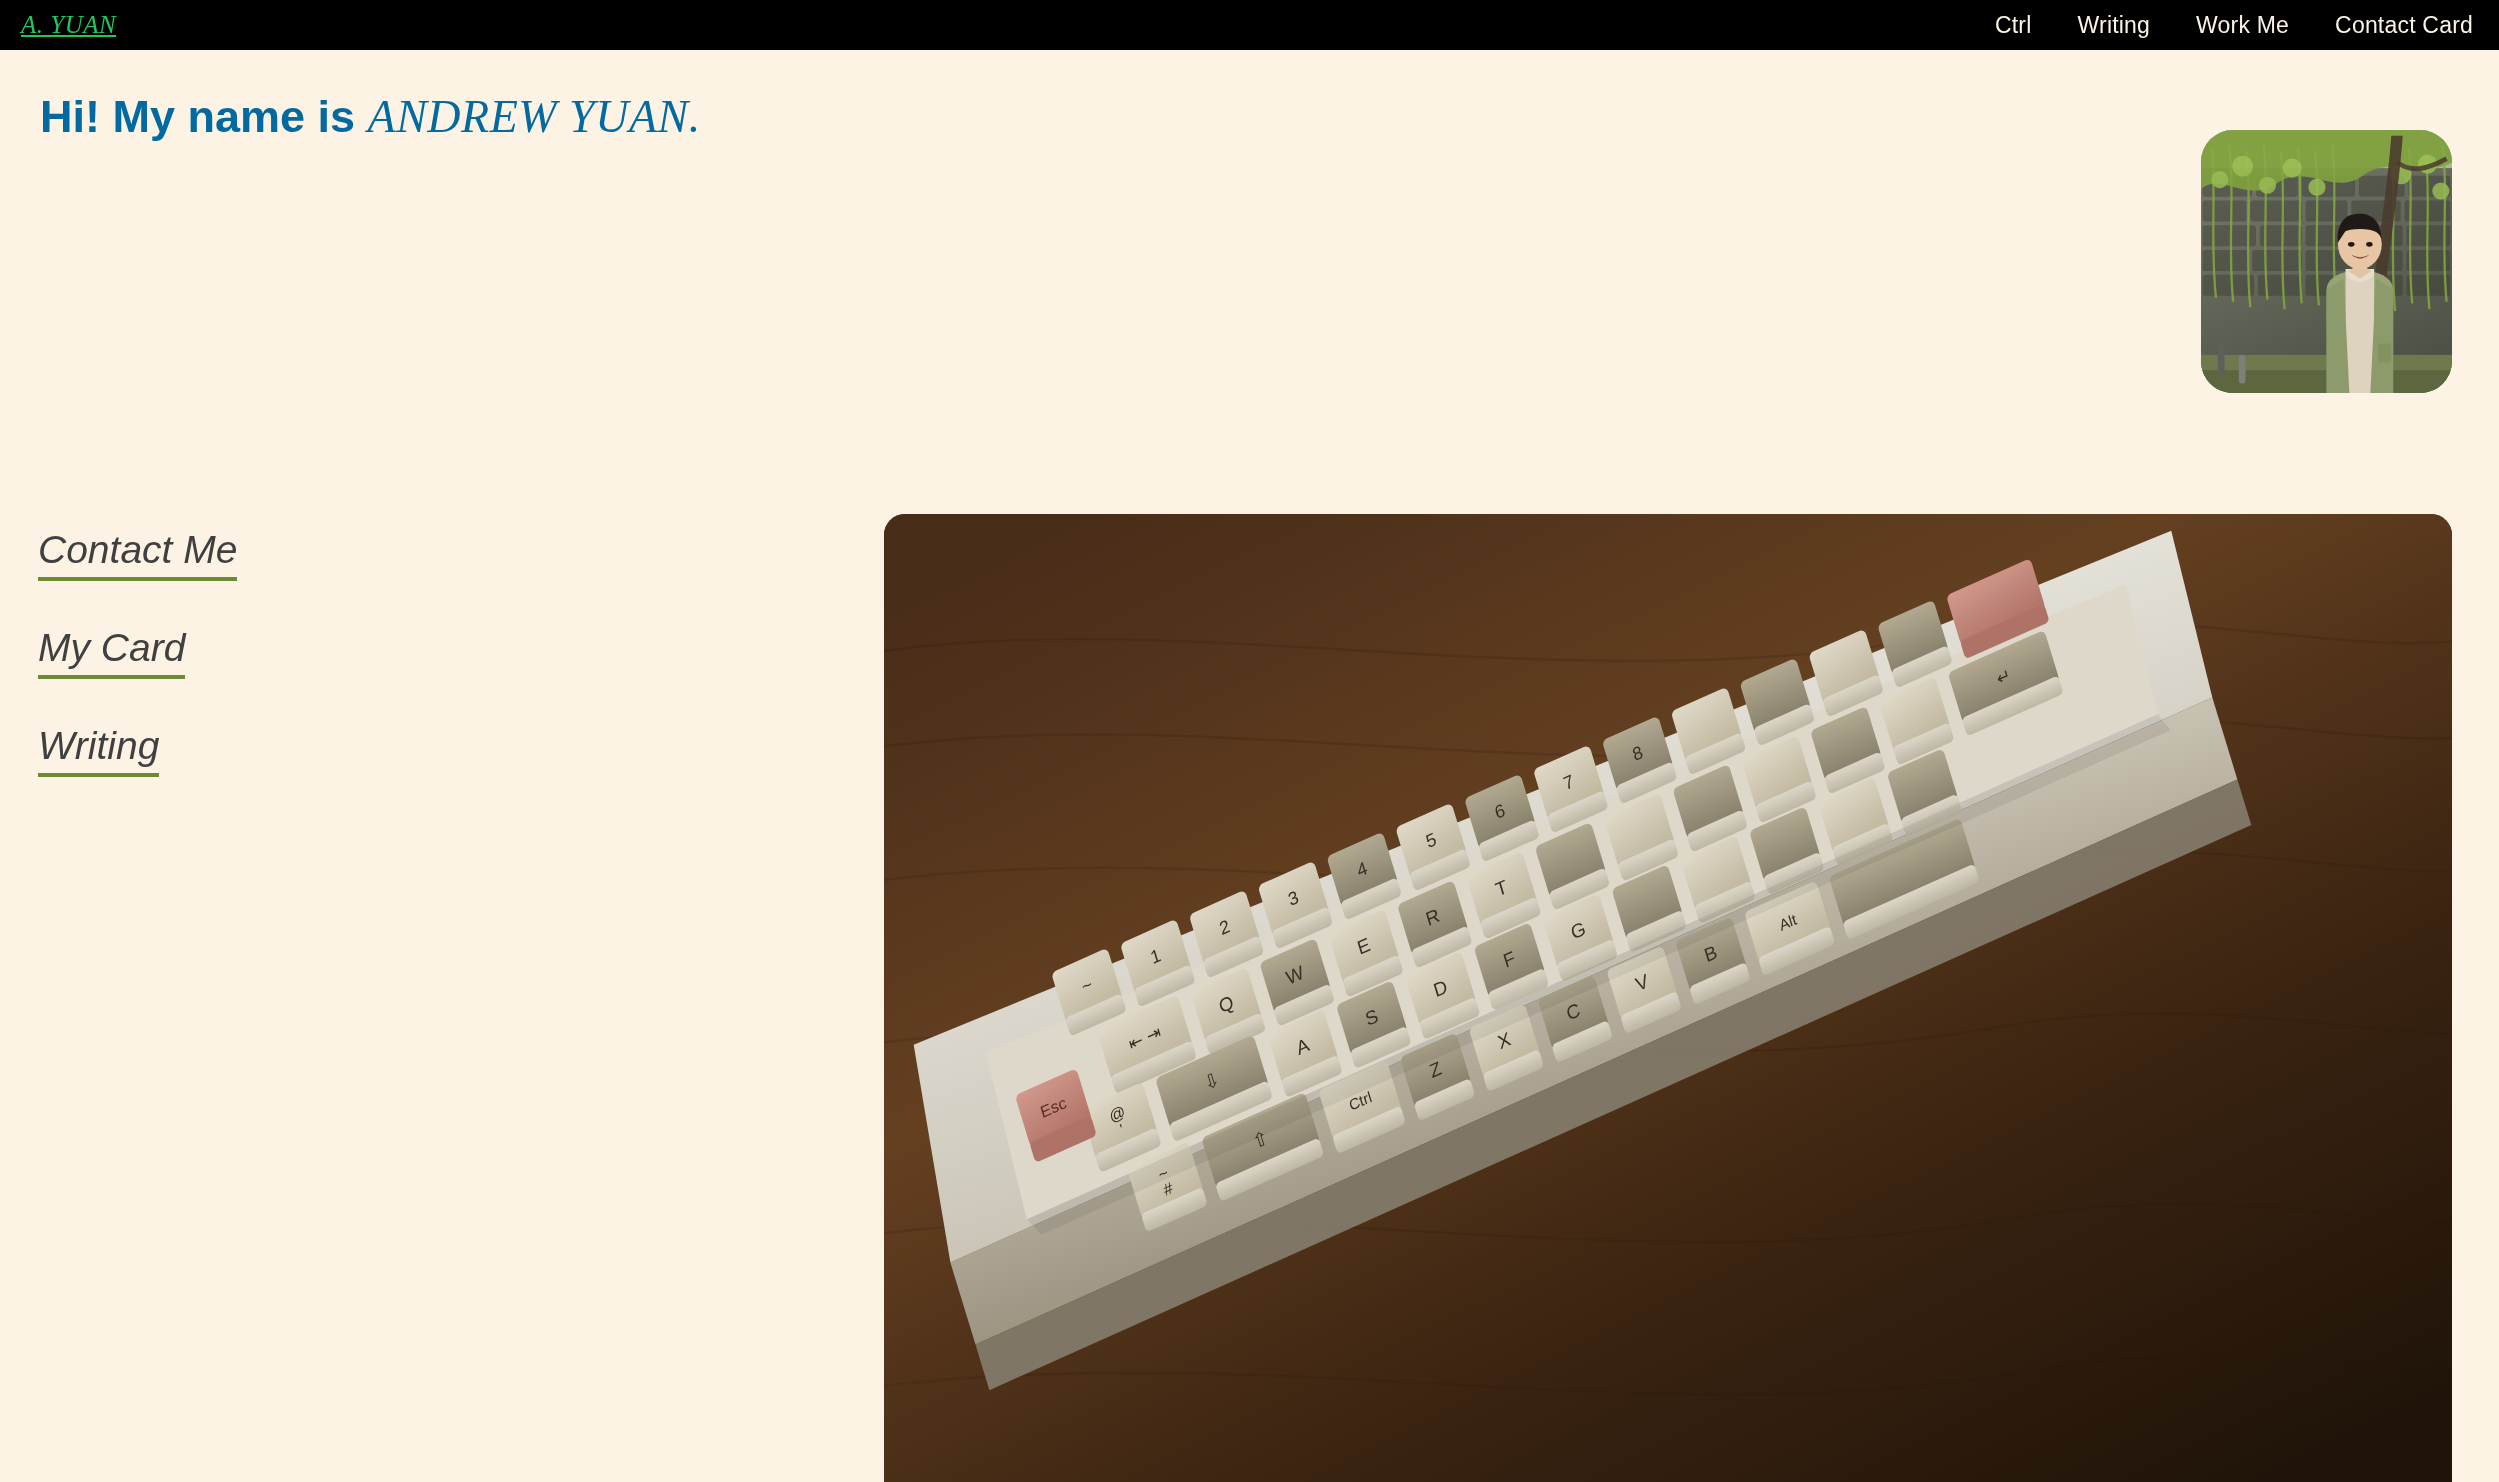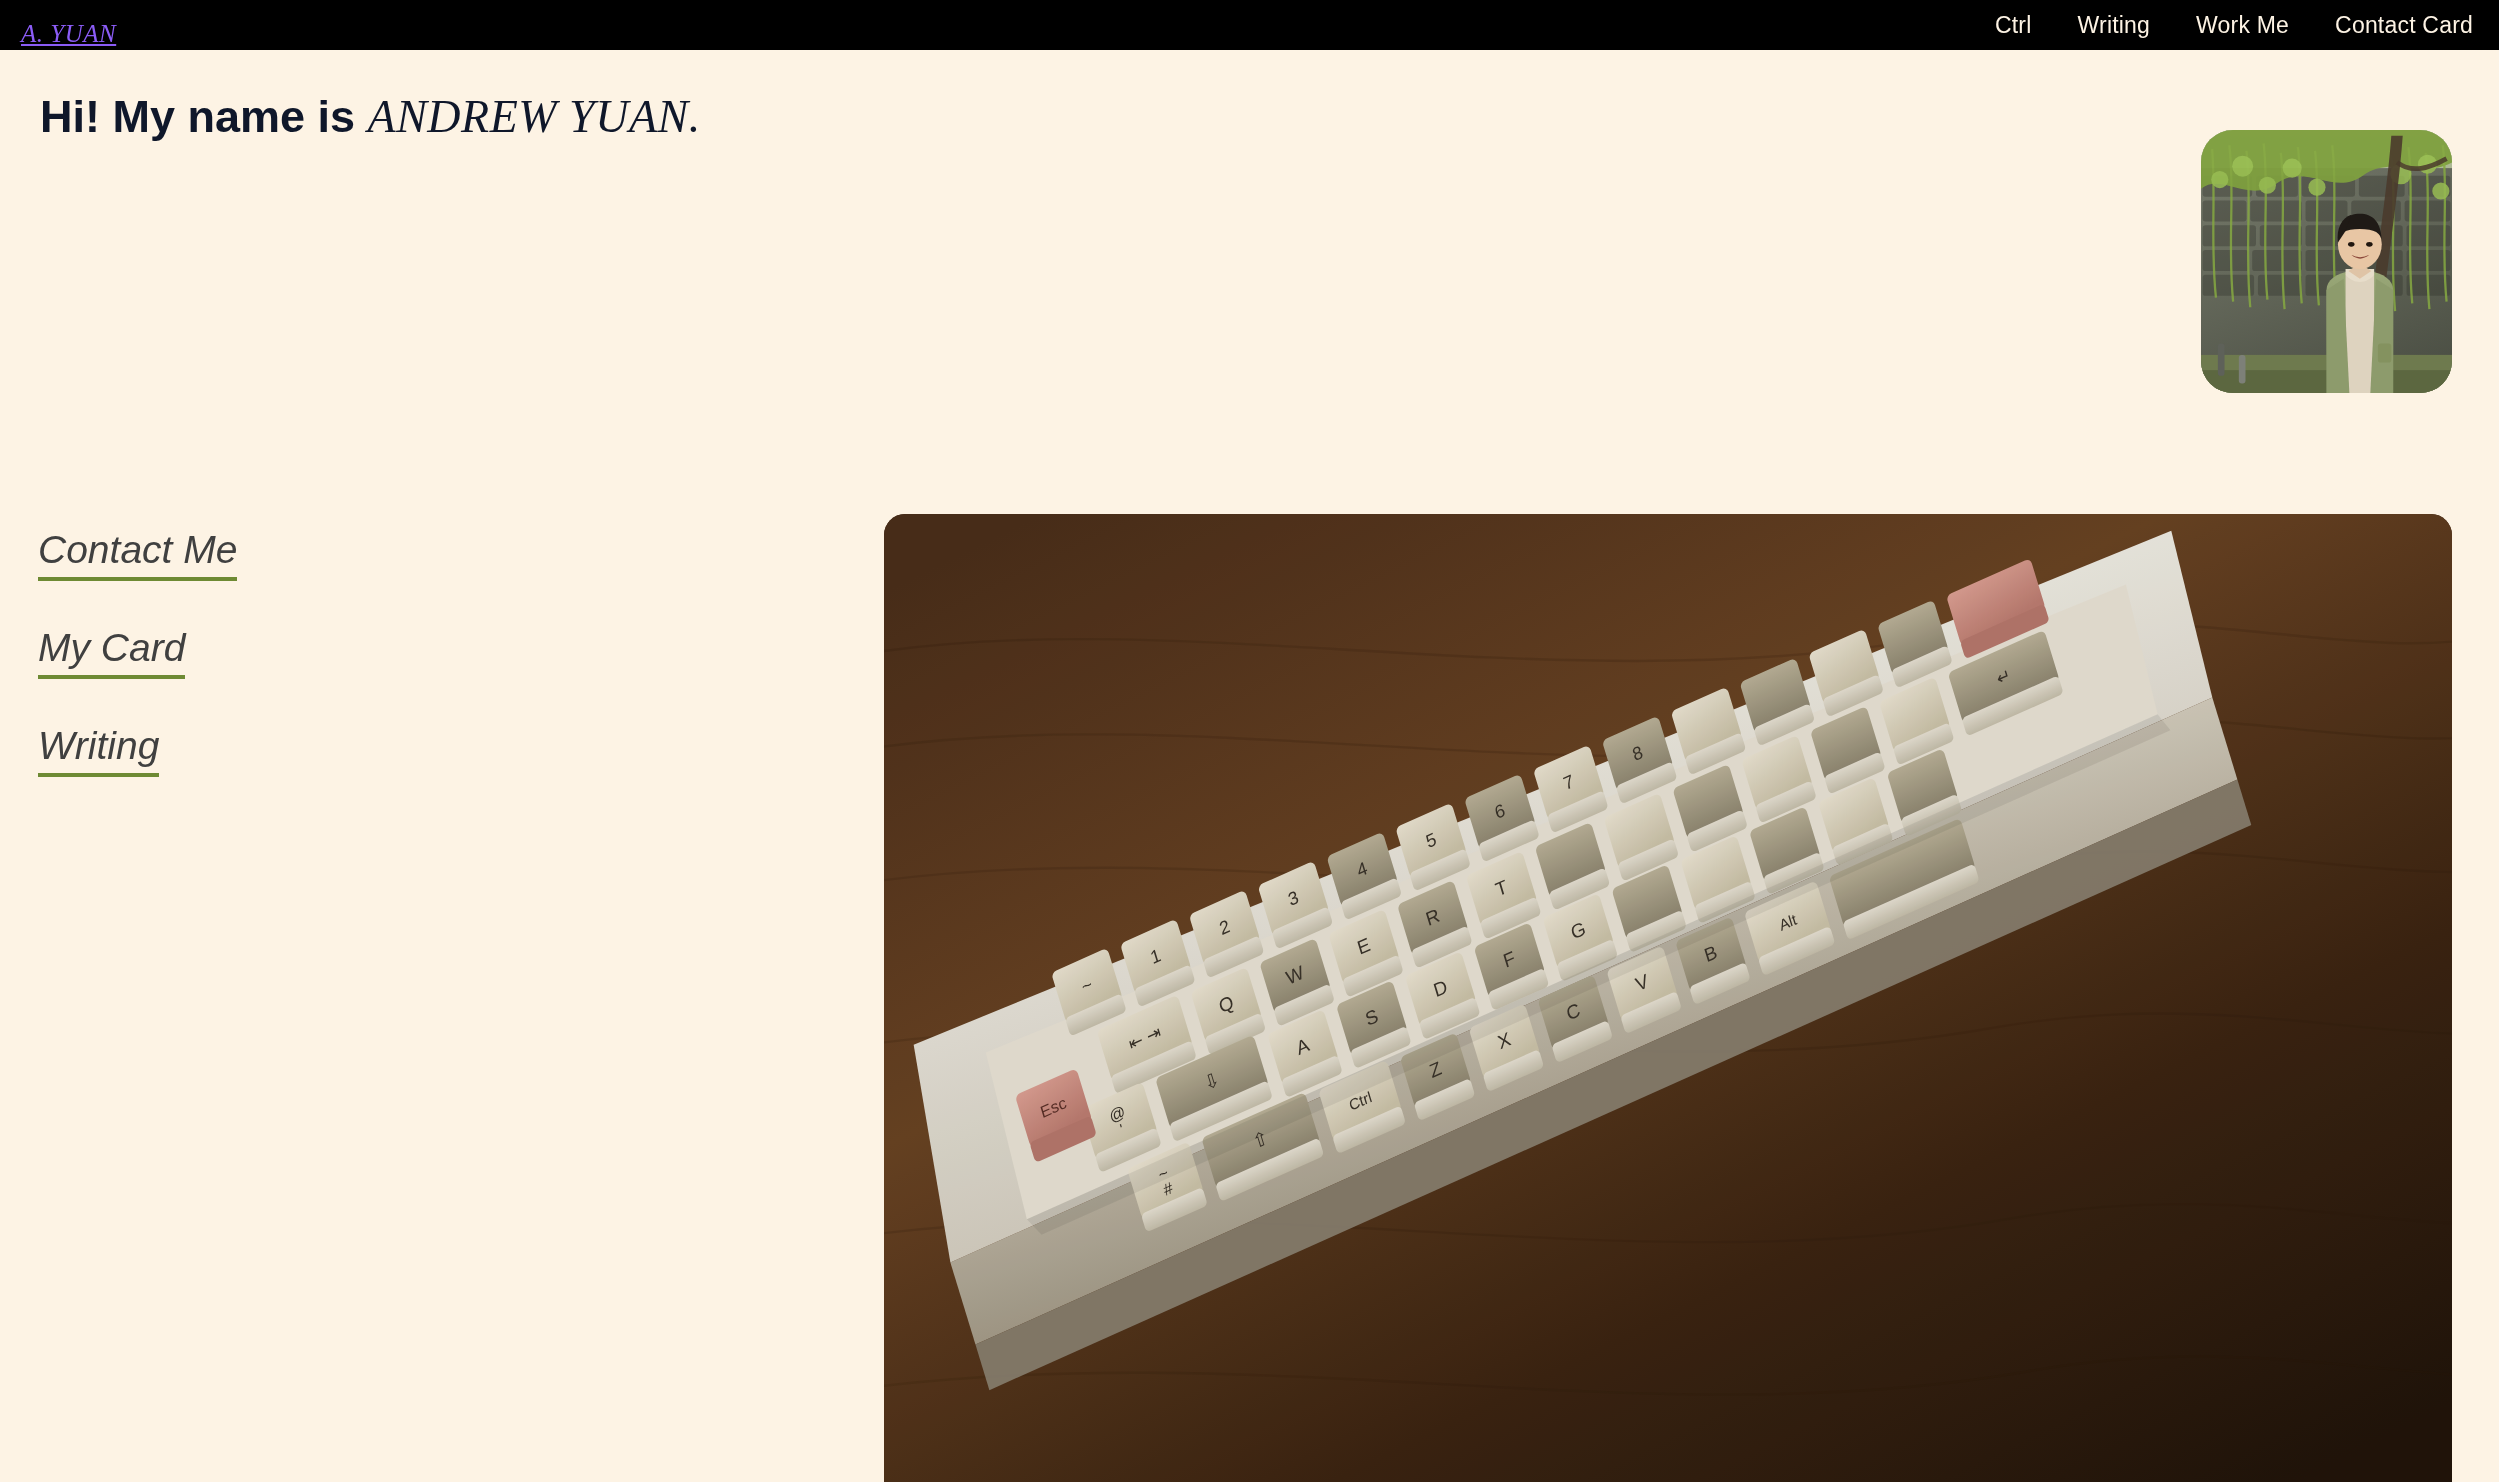--- a/index.html
+++ b/index.html
@@ -17,23 +17,22 @@
     background:#000000;
     display:flex; align-items:center;
   }
   .brand{
     position:absolute; left:21px; top:50%;
     transform:translateY(-50%);
     font-family:"Liberation Serif", serif;
     font-style:italic;
     font-size:25px;
     letter-spacing:0.5px;
-    color:#8b5cf6;
+    color:#22c55e;
     white-space:nowrap;
-    margin-top:9px;
   }
   .navlinks{
     position:absolute; right:27px; top:50%;
     transform:translateY(-50%);
     display:flex; align-items:center; gap:46px;
   }
   .navlink{
     font-family:"Liberation Sans Narrow","Liberation Sans",sans-serif;
     font-size:23px;
     color:#FDF3E4;
@@ -44,21 +43,21 @@
 
   
   .hero{
     position:absolute;
     left:40px; top:91px;
     width:1677px;
   }
   .hero-title{
     font-size:45px;
     font-weight:600;
-    color:#0f172a;
+    color:#0369a1;
     line-height:1.15;
     white-space:nowrap;
     font-stretch:condensed;
     transform-origin:left center;
   }
   .hero-title .name{
     font-family:"Liberation Serif", serif;
     font-style:italic;
     font-weight:400;
     font-size:46px;

